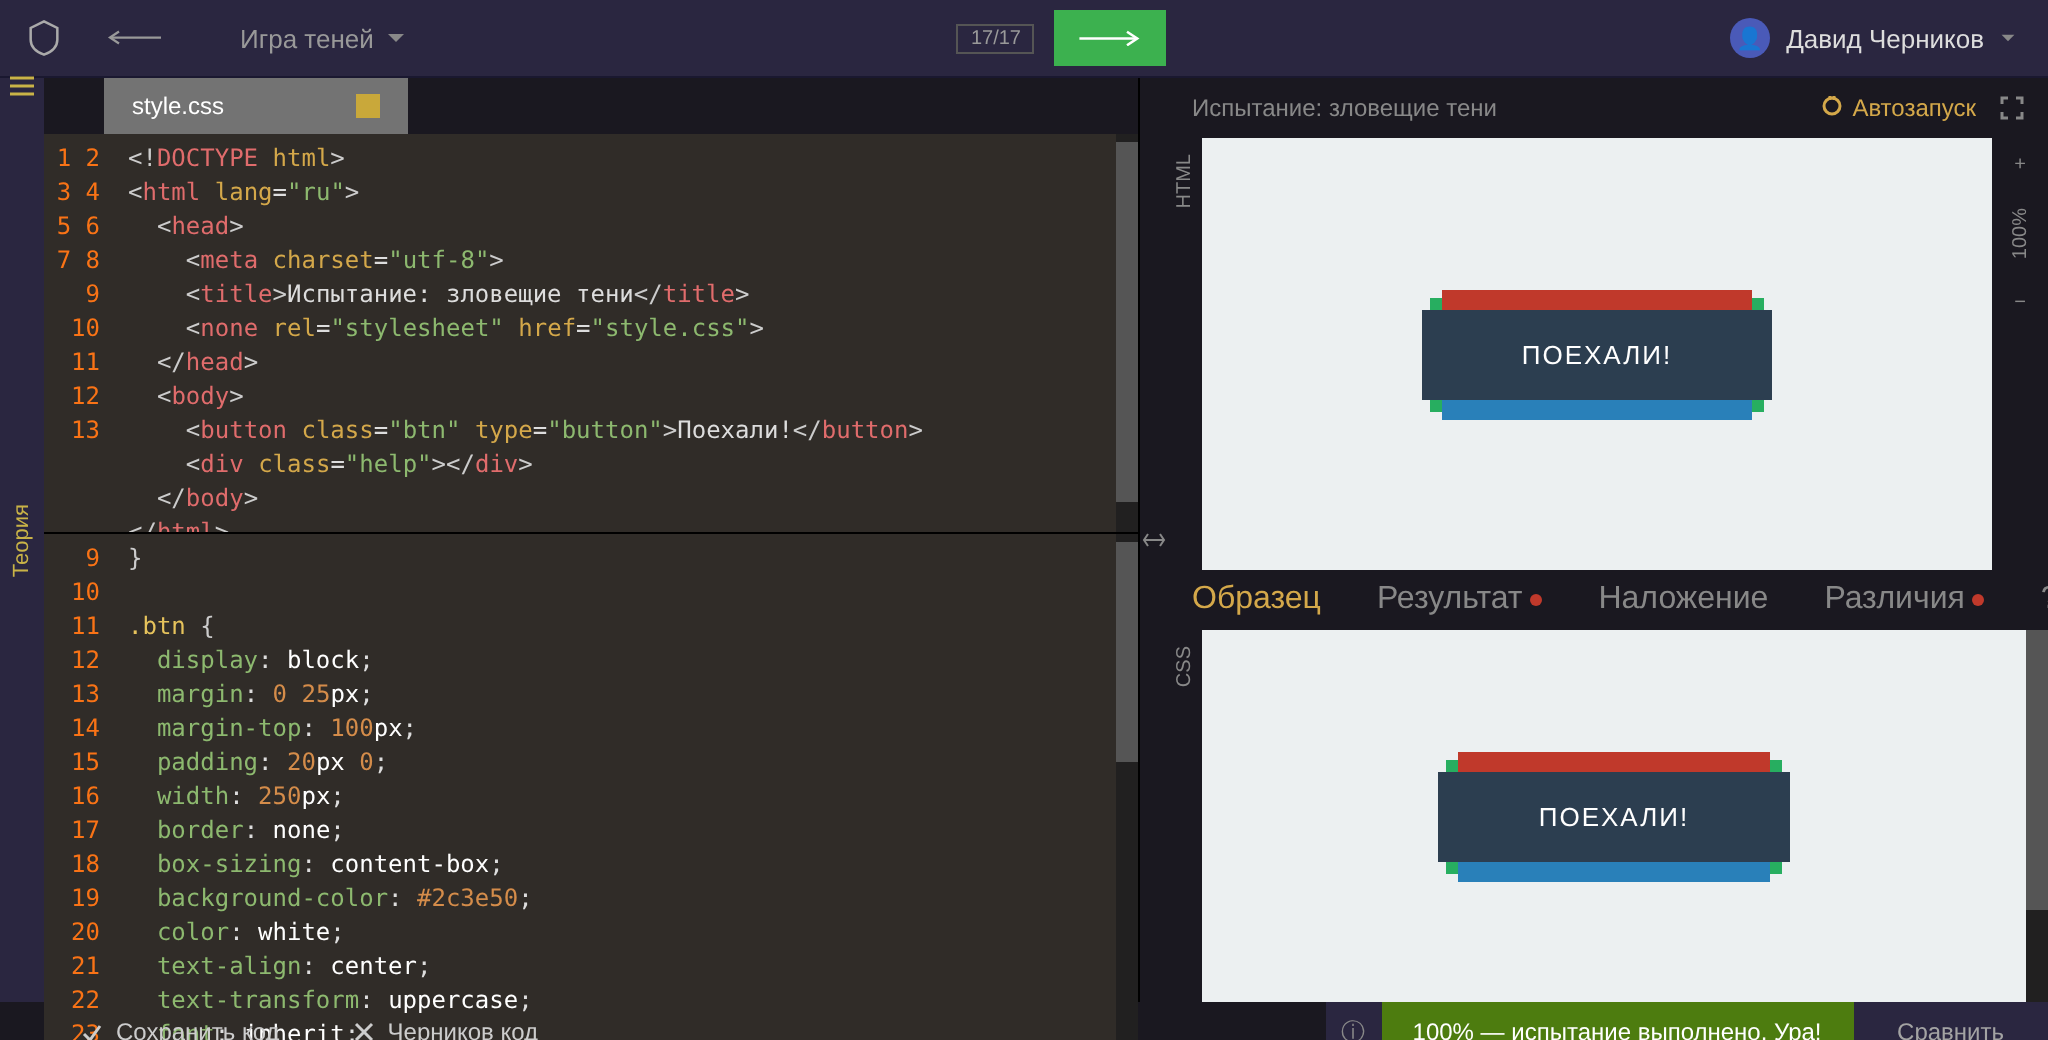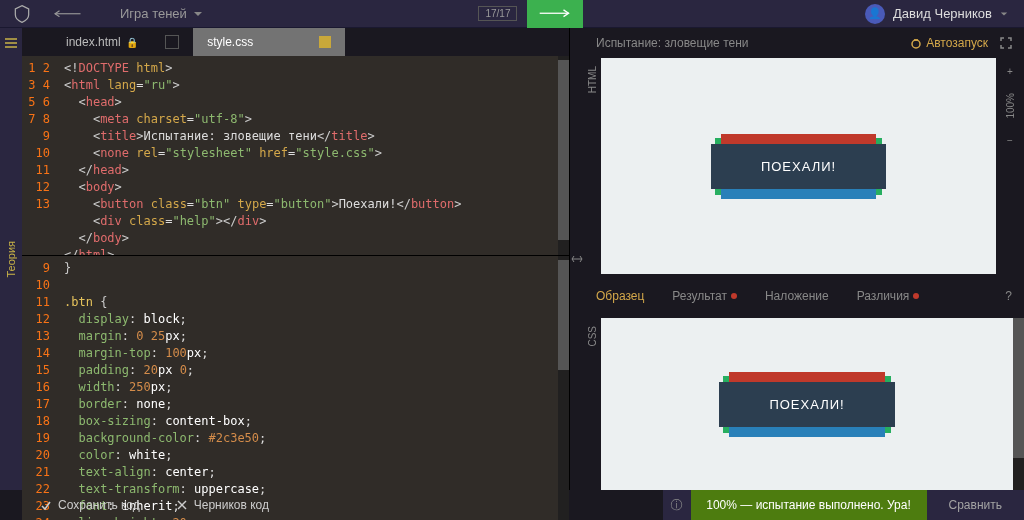--- a/index.html
+++ b/index.html
@@ -1,17 +1,17 @@
 <!DOCTYPE html>
 <html><head>
 <meta charset="utf-8">
 <style>
 *{margin:0;padding:0;box-sizing:border-box}
 body{font-family:Arial,sans-serif;background:#2a2640;color:#ccc;font-size:12px;overflow:hidden;width:1024px;height:520px}
-.topbar{height:28px;background:#2a2640;display:flex;align-items:center;padding:0 10px;border-bottom:1px solid #1a1830}
+.topbar{height:39px;background:#2a2640;display:flex;align-items:center;padding:0 10px;border-bottom:1px solid #1a1830}
 .logo{width:24px;height:24px;display:flex;align-items:center;justify-content:center}
 .logo svg{width:20px;height:20px}
 .nav-arrow{width:50px;height:24px;display:flex;align-items:center;justify-content:center;margin:0 8px;cursor:pointer}
 .nav-arrow svg{width:30px}
 .breadcrumb{color:#999;font-size:13px;margin-left:20px;display:flex;align-items:center}
 .breadcrumb svg{margin-left:6px}
 .progress-badge{margin-left:auto;border:1px solid #555;padding:1px 6px;font-size:10px;color:#999}
 .next-btn{width:56px;height:28px;background:#3cb14f;display:flex;align-items:center;justify-content:center;margin-left:10px;cursor:pointer}
 .user{margin-left:auto;display:flex;align-items:center;color:#ddd;font-size:13px;padding:0 6px}
 .avatar{width:20px;height:20px;border-radius:50%;background:#4a5ab8;margin-right:8px;display:flex;align-items:center;justify-content:center;font-size:11px}
@@ -35,29 +35,29 @@
 .scrollb-thumb{width:100%;background:#555;height:50px;margin-top:4px}
 
 .html-pane{height:200px;border-bottom:1px solid #000;display:flex}
 .css-pane{flex:1;display:flex}
 
 .t-tag{color:#e06c6c}.t-attr{color:#d4a84a}.t-str{color:#8db96f}.t-sel{color:#e6c35c}.t-prop{color:#8db96f}.t-val{color:#ffffff}.t-num{color:#d48c4a}.t-punc{color:#ccc}
 
 .preview-col{width:440px;display:flex;flex-direction:column;background:#1a1820}
 .preview-header{height:30px;background:#1a1820;display:flex;align-items:center;padding:0 12px;color:#888;font-size:12px;gap:12px}
 .preview-header .spacer{flex:1}
-.autostart{color:#d4a84a;display:flex;align-items:flex-end;gap:4px}
+.autostart{color:#d4a84a;display:flex;align-items:flex-start;gap:4px}
 
 .preview-area{flex:1;background:#ecf0f1;margin:0 0 0 0;position:relative;display:flex;align-items:center;justify-content:center}
 .preview-btn{background:#2c3e50;color:#fff;padding:15px 50px;font-size:13px;letter-spacing:1px;box-shadow:0 -20px 0 -10px #c0392b,0 20px 0 -10px #2980b9,0 -10px 0 -4px #27ae60,0 10px 0 -4px #27ae60}
 
 .vlabel{width:17px;background:#1a1820;display:flex;align-items:flex-start;justify-content:center;padding-top:8px}
 .vlabel span{writing-mode:vertical-rl;transform:rotate(180deg);font-size:10px;color:#888}
 
-.compare-tabs{height:44px;background:#1a1820;display:flex;align-items:center;padding:0 12px;gap:28px;color:#888;font-size:12px}
+.compare-tabs{height:30px;background:#1a1820;display:flex;align-items:center;padding:0 12px;gap:28px;color:#888;font-size:16px}
 .compare-tabs .ct{cursor:pointer;display:flex;align-items:center;gap:4px}
 .compare-tabs .ct.active{color:#d4a84a}
 .dot{width:6px;height:6px;border-radius:50%;background:#c0392b}
 .qmark{margin-left:auto;color:#888}
 
 .preview-top{display:flex;height:216px}
 .preview-bot{display:flex;flex:1}
 .preview-wrap{flex:1;display:flex;flex-direction:column}
 
 .zoom-col{width:28px;background:#1a1820;display:flex;flex-direction:column;align-items:center;color:#888;font-size:10px}
@@ -118,25 +118,20 @@
           <line x1="2" y1="4" x2="14" y2="4"></line>
           <line x1="2" y1="8" x2="14" y2="8"></line>
           <line x1="2" y1="12" x2="14" y2="12"></line>
         </svg>
     </div>
     <div class="side-tab-text">Теория</div>
   </div>
 
   <div class="editor-col">
     <div class="tabs">
-      <div class="tab">
-        <span>index.html</span>
-          <span class="lock">🔒</span>
-        <span style="width:14px;height:14px;border:1px solid #555;margin-left:20px"></span>
-      </div>
       <div class="tab active">
         <span>style.css</span>
         <span class="tab-icon" style="margin-left:60px"></span>
       </div>
     </div>
 
     <div class="html-pane">
       <div class="gutter">1
 2
 3

